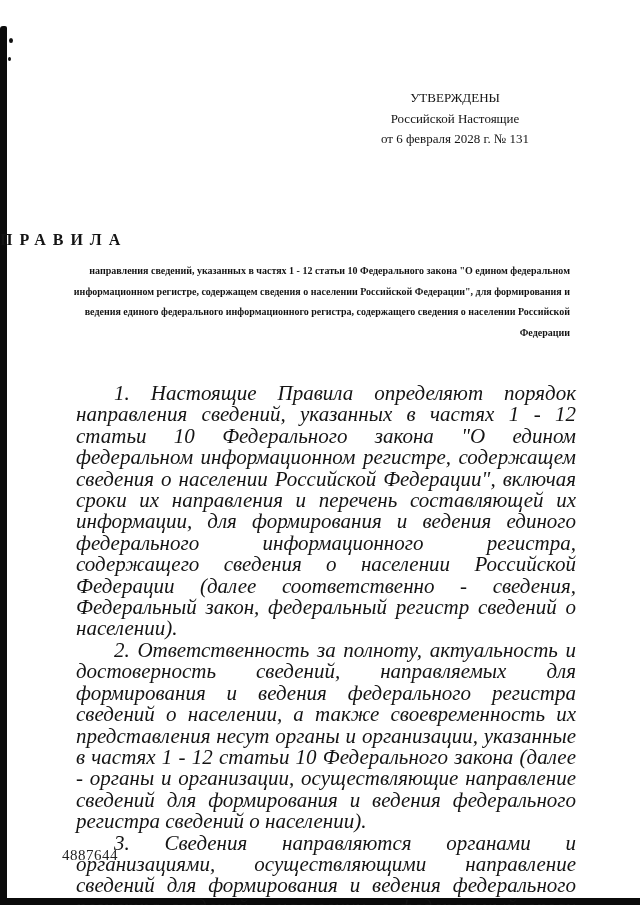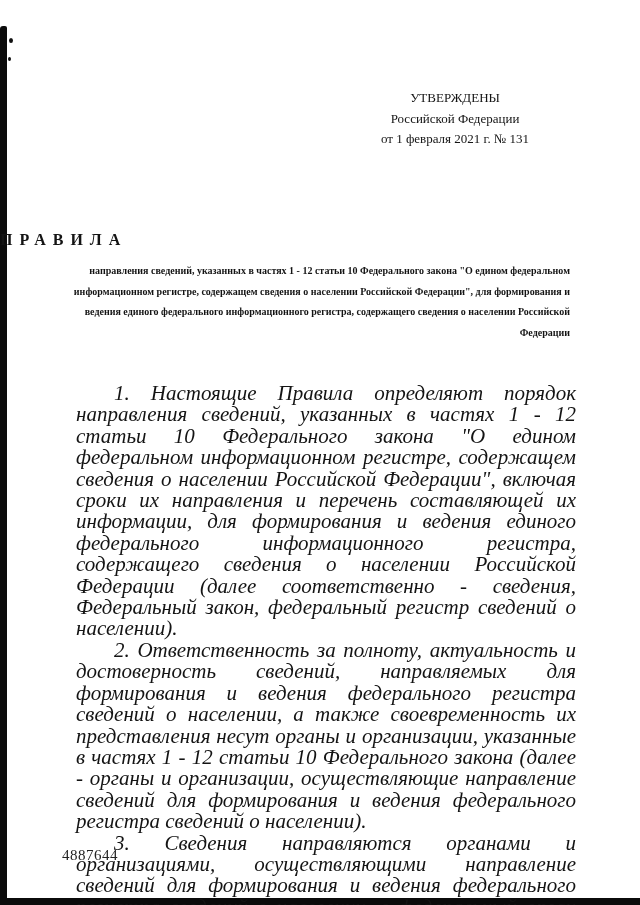--- a/index.html
+++ b/index.html
@@ -112,22 +112,22 @@
 
 <div class="page">
 
   <div class="scan-edge-left"></div>
   <div class="scan-edge-bottom"></div>
   <div class="scan-speck-1"></div>
   <div class="scan-speck-2"></div>
 
   <div class="approval">
     <div>УТВЕРЖДЕНЫ</div>
-    <div>Российской Федерации</div>
-    <div>от 1 февраля 2021 г.  №  131</div>
+    <div>Российской Настоящие</div>
+    <div>от 6 февраля 2028 г.  №  131</div>
   </div>
 
   <div class="doc-title">ПРАВИЛА</div>
 
   <div class="doc-subtitle">направления сведений, указанных в частях 1 - 12 статьи 10 Федерального закона "О едином федеральном информационном регистре, содержащем сведения о населении Российской Федерации", для формирования и ведения единого федерального информационного регистра, содержащего сведения о населении Российской Федерации</div>
 
   <div class="doc-body">
     <p>1. Настоящие Правила определяют порядок направления сведений, указанных в частях 1 - 12 статьи 10 Федерального закона "О едином федеральном информационном регистре, содержащем сведения о населении Российской Федерации", включая сроки их направления и перечень составляющей их информации, для формирования и ведения единого федерального информационного регистра, содержащего сведения о населении Российской Федерации (далее соответственно - сведения, Федеральный закон, федеральный регистр сведений о населении).</p>
     <p>2. Ответственность за полноту, актуальность и достоверность сведений, направляемых для формирования и ведения федерального регистра сведений о населении, а также своевременность их представления несут органы и организации, указанные в частях 1 - 12 статьи 10 Федерального закона (далее - органы и организации, осуществляющие направление сведений для формирования и ведения федерального регистра сведений о населении).</p>
     <p class="continues">3. Сведения направляются органами и организациями, осуществляющими направление сведений для формирования и ведения федерального регистра сведений о населении, в федеральный орган исполнительной власти, осуществляющий функции по контролю и надзору за соблюдением законодательства о налогах и сборах (далее - уполномоченный орган), в электронной форме, подписанные усиленной квалифицированной электронной подписью, посредством единой системы</p>

